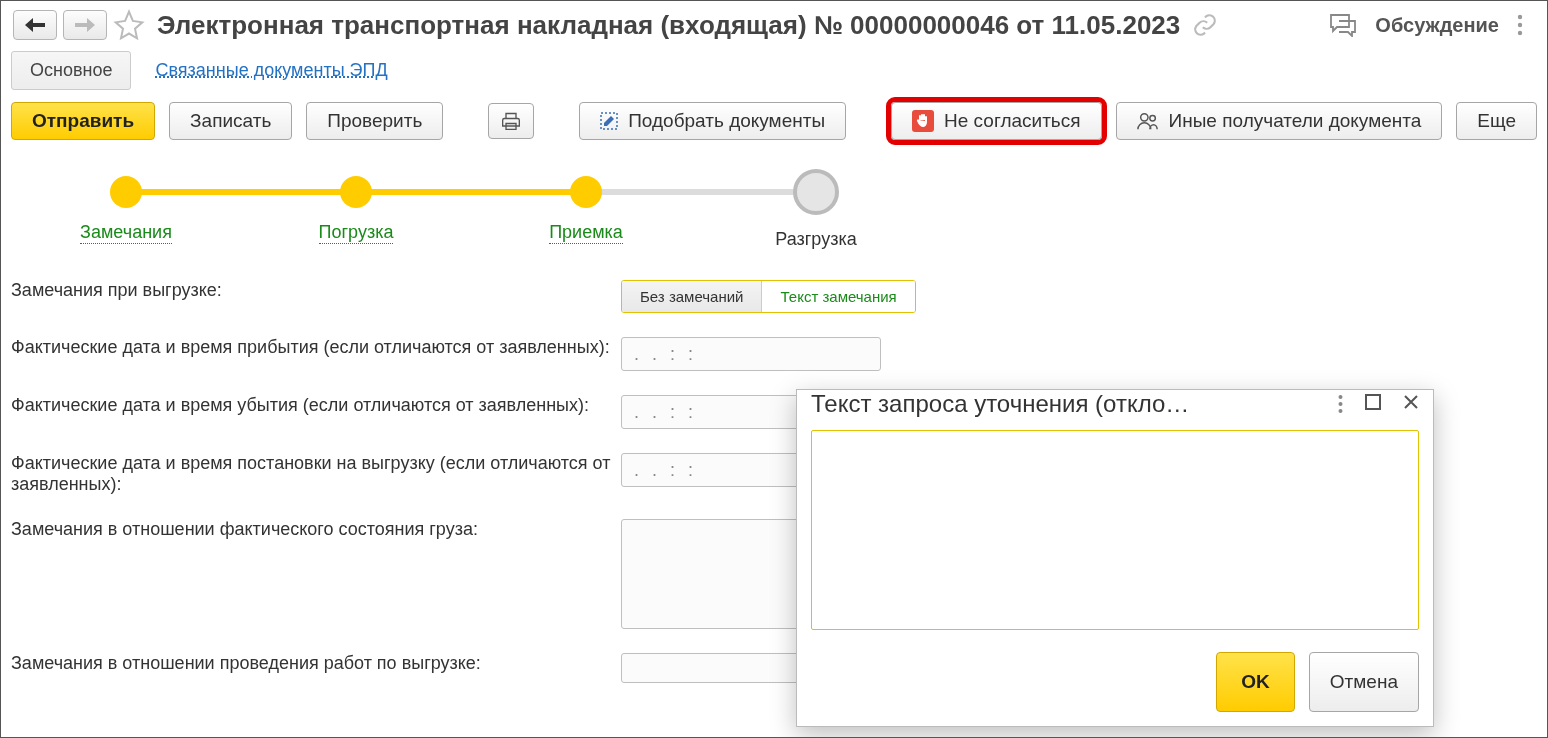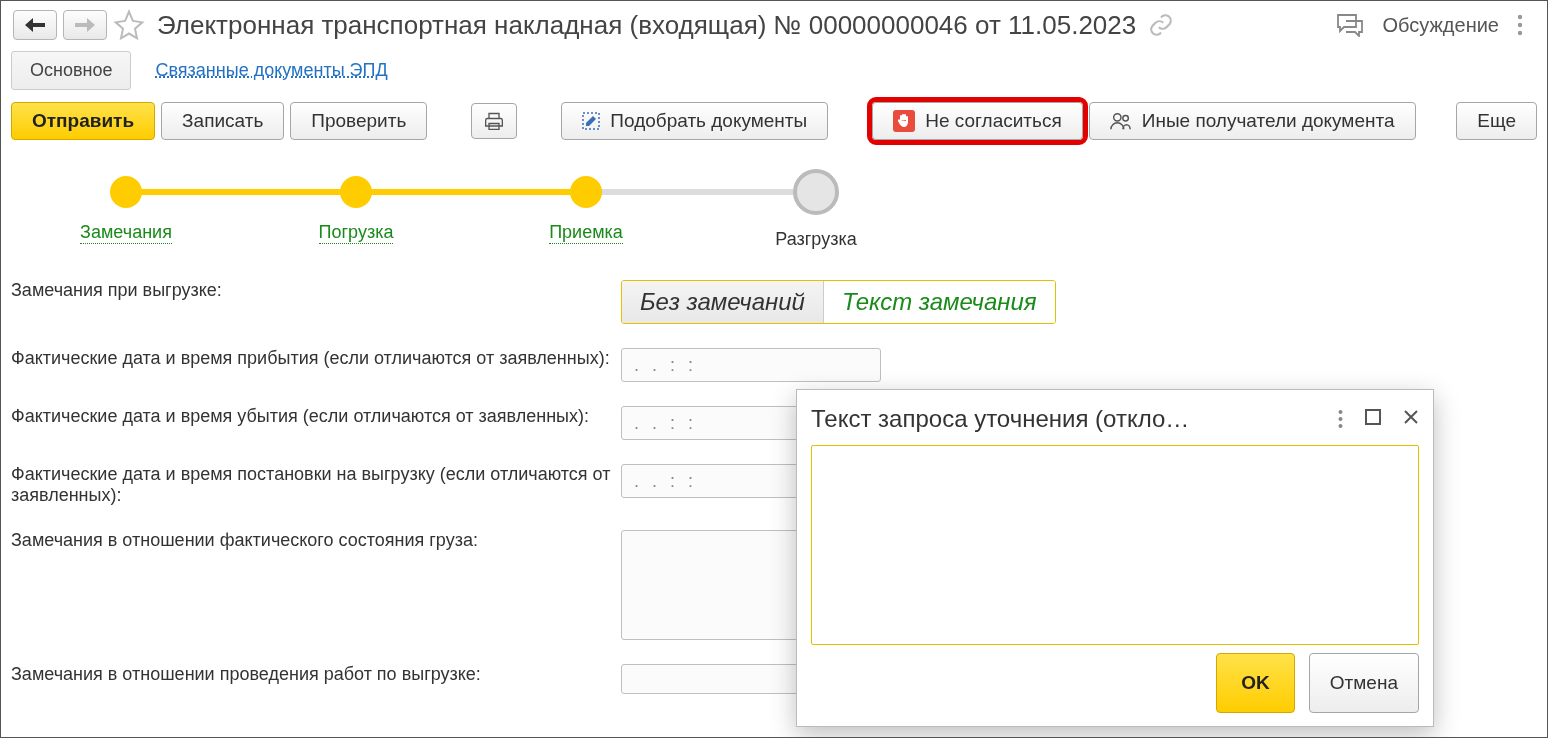--- a/index.html
+++ b/index.html
@@ -15,20 +15,21 @@
     border: 1px solid #555;
     position: relative;
   }
 
   
   .header {
     display: flex;
     align-items: center;
     padding: 8px 12px 6px 12px;
     gap: 6px;
+    font-weight: bold;
   }
   .nav-btn {
     display: inline-flex;
     align-items: center;
     justify-content: center;
     width: 44px;
     height: 30px;
     background: linear-gradient(#fdfdfd,#e9e9e9);
     border: 1px solid #b5b5b5;
     border-radius: 4px;
@@ -76,21 +77,21 @@
     color:#2472c3;
     font-size:18px;
     text-decoration:underline dotted;
     cursor:pointer;
   }
 
   
   .toolbar {
     display:flex;
     align-items:center;
-    gap:6px;
+    gap:14px;
     padding: 6px 10px;
   }
   .btn {
     background: linear-gradient(#ffffff,#ededed);
     border:1px solid #a6a6a6;
     border-radius:4px;
     padding: 7px 20px;
     font-size:19px;
     color:#333;
     display:inline-flex;
@@ -171,24 +172,23 @@
   }
   .form-label { font-size:18px; color:#333; }
   .segmented {
     display:inline-flex;
     border:1px solid #e0c200;
     border-radius:3px;
     overflow:hidden;
   }
   .seg {
     padding:7px 18px;
-    font-size:24px;
+    font-size:15px;
     background:#fff;
     cursor:pointer;
-    font-style:italic;
   }
   .seg.left { background:linear-gradient(#f4f4f4,#e8e8e8); border-right:1px solid #ccc; }
   .seg.active { color:#1a8a1a; }
 
   .dt-input {
     border:1px solid #bfbfbf;
     background:#fbfbfb;
     border-radius:3px;
     height:34px;
     width:260px;
@@ -216,21 +216,21 @@
     height:338px;
     background:#fff;
     border:1px solid #bbb;
     box-shadow: 0 8px 24px rgba(0,0,0,.25);
     display:flex;
     flex-direction:column;
   }
   .dialog-header {
     display:flex;
     align-items:center;
-    padding: 15px 14px 4px 14px;
+    padding: 0 14px 4px 14px;
     gap:10px;
   }
   .dialog-title {
     font-size:24px;
     color:#333;
     flex:1;
     white-space:nowrap;
     overflow:hidden;
   }
   .dialog-icons { display:flex; gap:22px; color:#777; }

